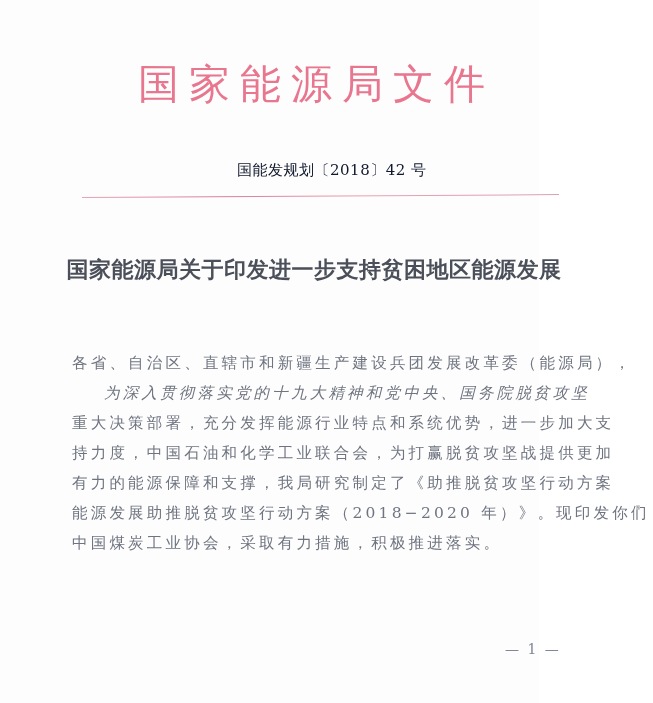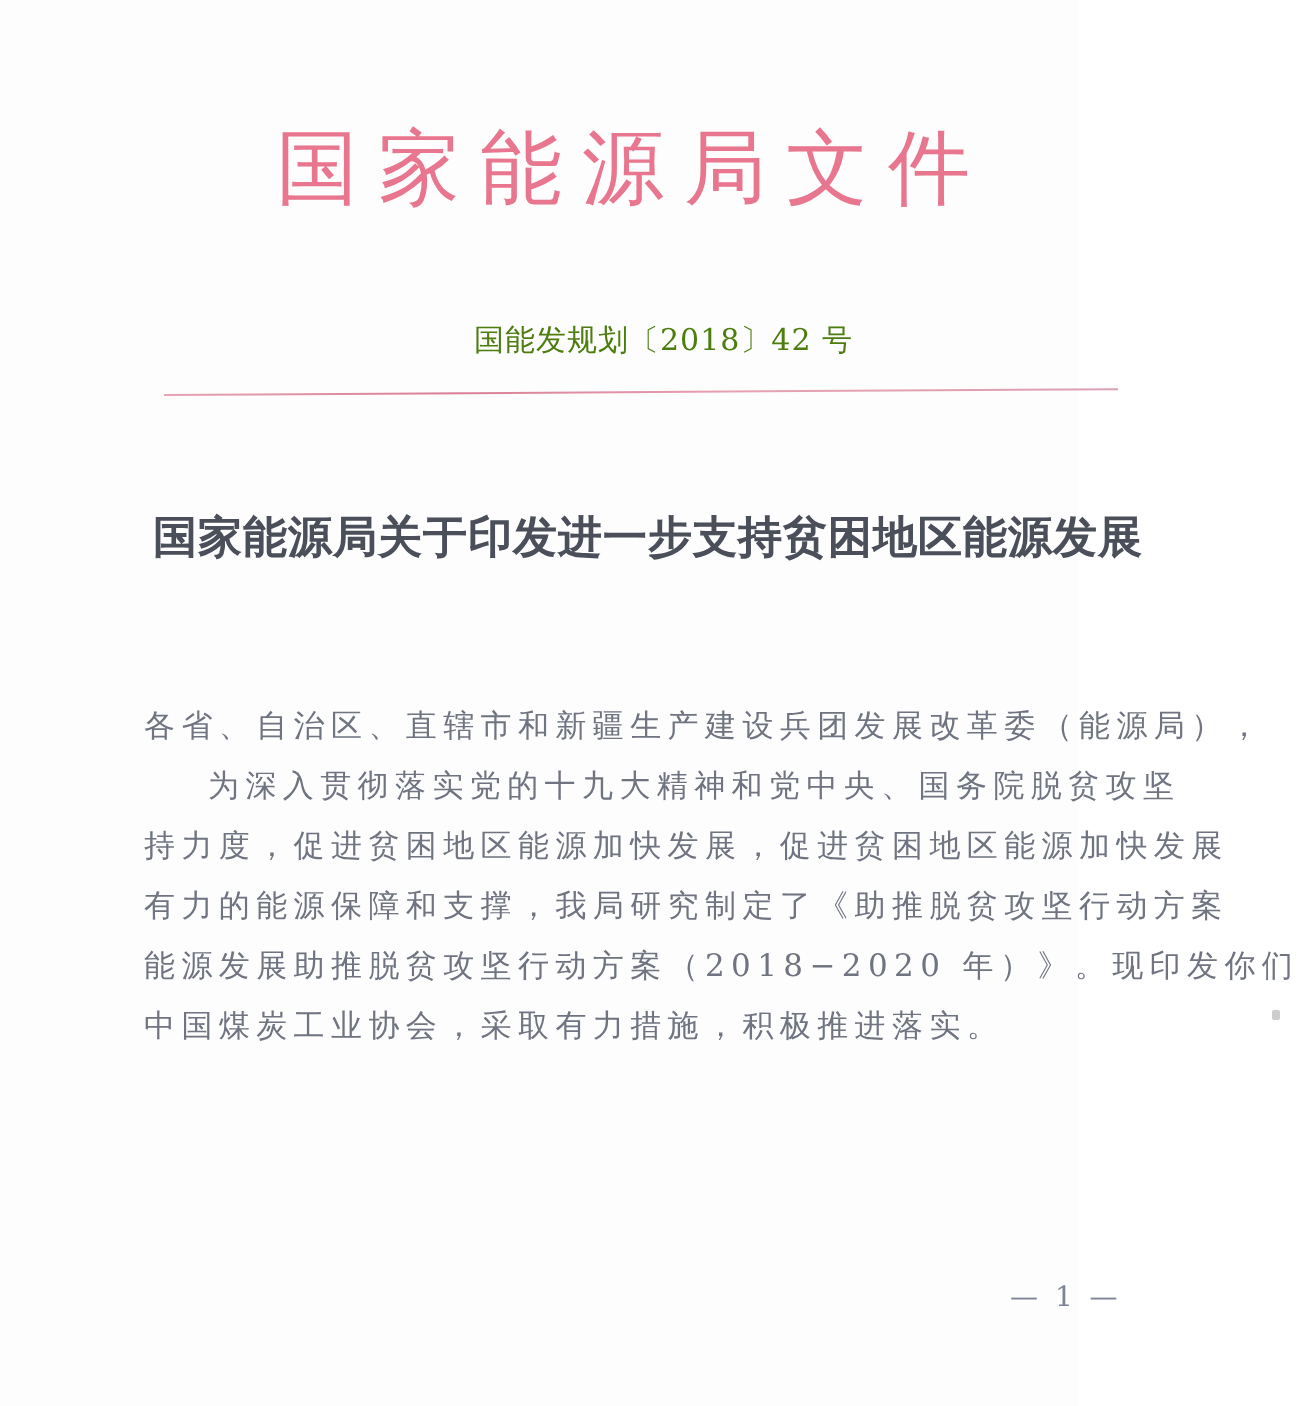--- a/index.html
+++ b/index.html
@@ -30,39 +30,39 @@
     font-size: 41px;
     line-height: 52px;
     letter-spacing: 10px;
     font-family: "DejaVu Serif", "Liberation Serif", serif;
     white-space: nowrap;
   }
   .doc-number {
     position: absolute;
     left: 237px;
     top: 160px;
-    color: #4d7c0f;
+    color: #0f172a;
     font-size: 15px;
     line-height: 20px;
     letter-spacing: 0.5px;
     white-space: nowrap;
   }
   .red-rule {
     position: absolute;
     left: 82px;
     top: 197px;
     width: 477px;
     height: 1px;
     background: linear-gradient(to right, #e6a4b4, #d97e96 30%, #e7a1b2 60%, #dba0b2);
     transform: rotate(-0.35deg);
     transform-origin: left center;
   }
   .doc-title {
     position: absolute;
-    left: 74px;
+    left: 64px;
     top: 250px;
     width: 500px;
     color: #4b4f5a;
     font-size: 22px;
     font-weight: bold;
     line-height: 38px;
     text-align: center;
     letter-spacing: 0.5px;
   }
   .doc-title .line { display: block; white-space: nowrap; }
@@ -74,21 +74,21 @@
     color: #6f7480;
     font-size: 15.5px;
     letter-spacing: 3.2px;
   }
   .body-text .line {
     display: block;
     white-space: nowrap;
     height: 30px;
     line-height: 30px;
   }
-  .body-text .indent { padding-left: 32px; }
+  .body-text .indent { padding-left: 32px; font-style: italic; }
   .page-number {
     position: absolute;
     left: 505px;
     top: 639px;
     color: #7c8496;
     font-size: 14px;
     line-height: 20px;
     white-space: nowrap;
     letter-spacing: 2px;
   }
@@ -114,21 +114,22 @@
 
   <div class="red-rule"></div>
 
   <div class="doc-title">
     <span class="line">国家能源局关于印发进一步支持贫困地区能源发展</span>
   </div>
 
   <div class="body-text">
     <span class="line">各省、自治区、直辖市和新疆生产建设兵团发展改革委（能源局），</span>
     <span class="line indent">为深入贯彻落实党的十九大精神和党中央、国务院脱贫攻坚</span>
-    <span class="line">持力度，促进贫困地区能源加快发展，促进贫困地区能源加快发展</span>
+    <span class="line">重大决策部署，充分发挥能源行业特点和系统优势，进一步加大支</span>
+    <span class="line">持力度，中国石油和化学工业联合会，为打赢脱贫攻坚战提供更加</span>
     <span class="line">有力的能源保障和支撑，我局研究制定了《助推脱贫攻坚行动方案</span>
     <span class="line">能源发展助推脱贫攻坚行动方案（2018−2020 年）》。现印发你们，</span>
     <span class="line">中国煤炭工业协会，采取有力措施，积极推进落实。</span>
   </div>
 
   <div class="page-number">— 1 —</div>
 
   <div class="smudge"></div>
 </div>
 

